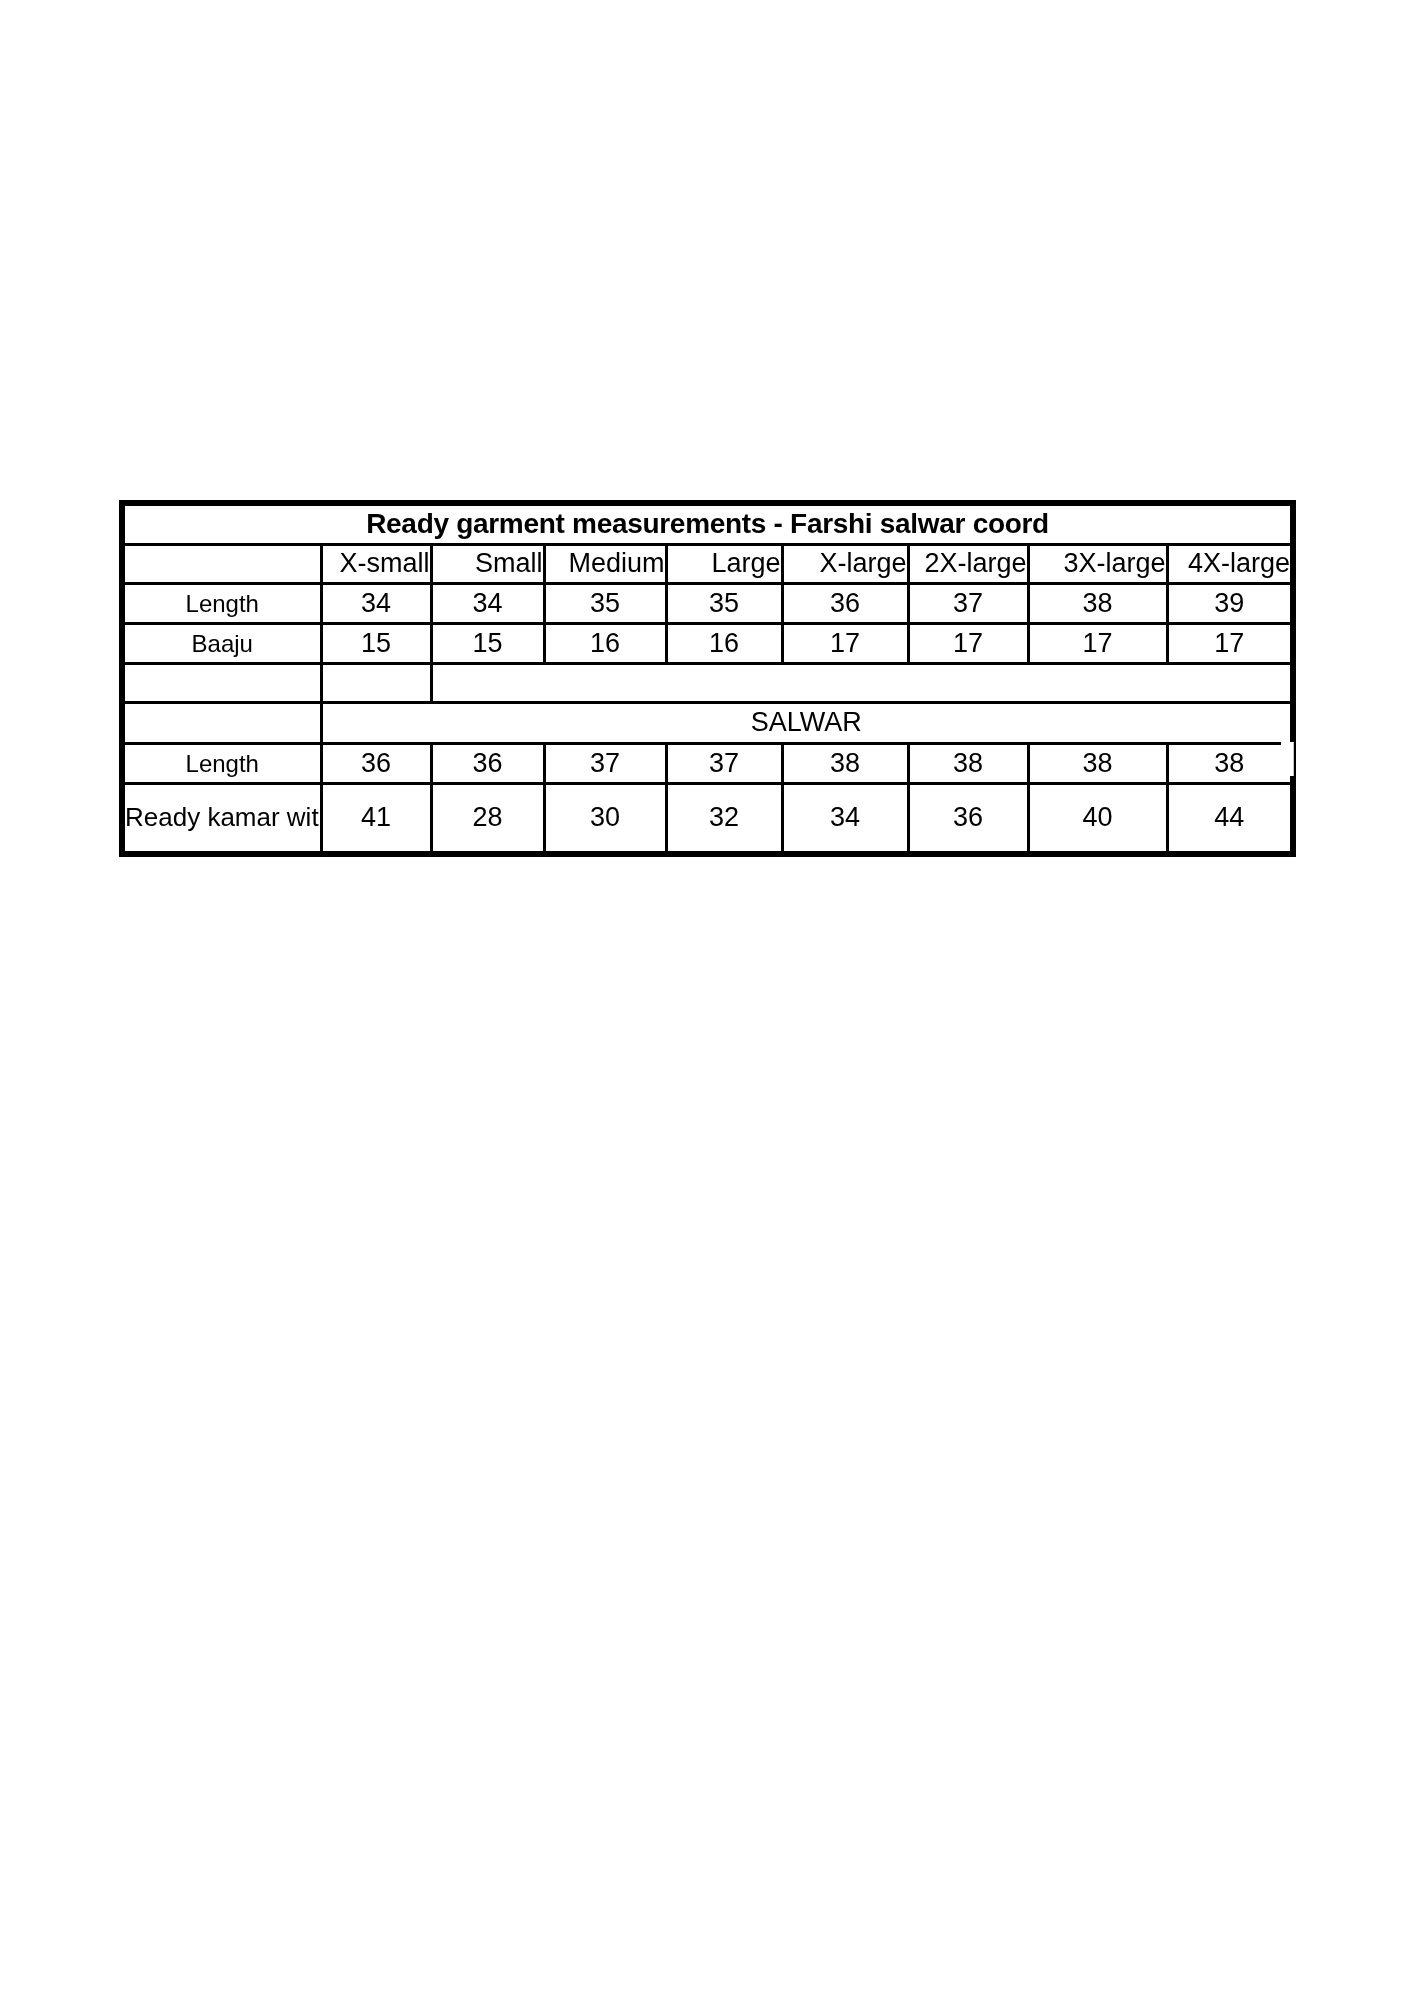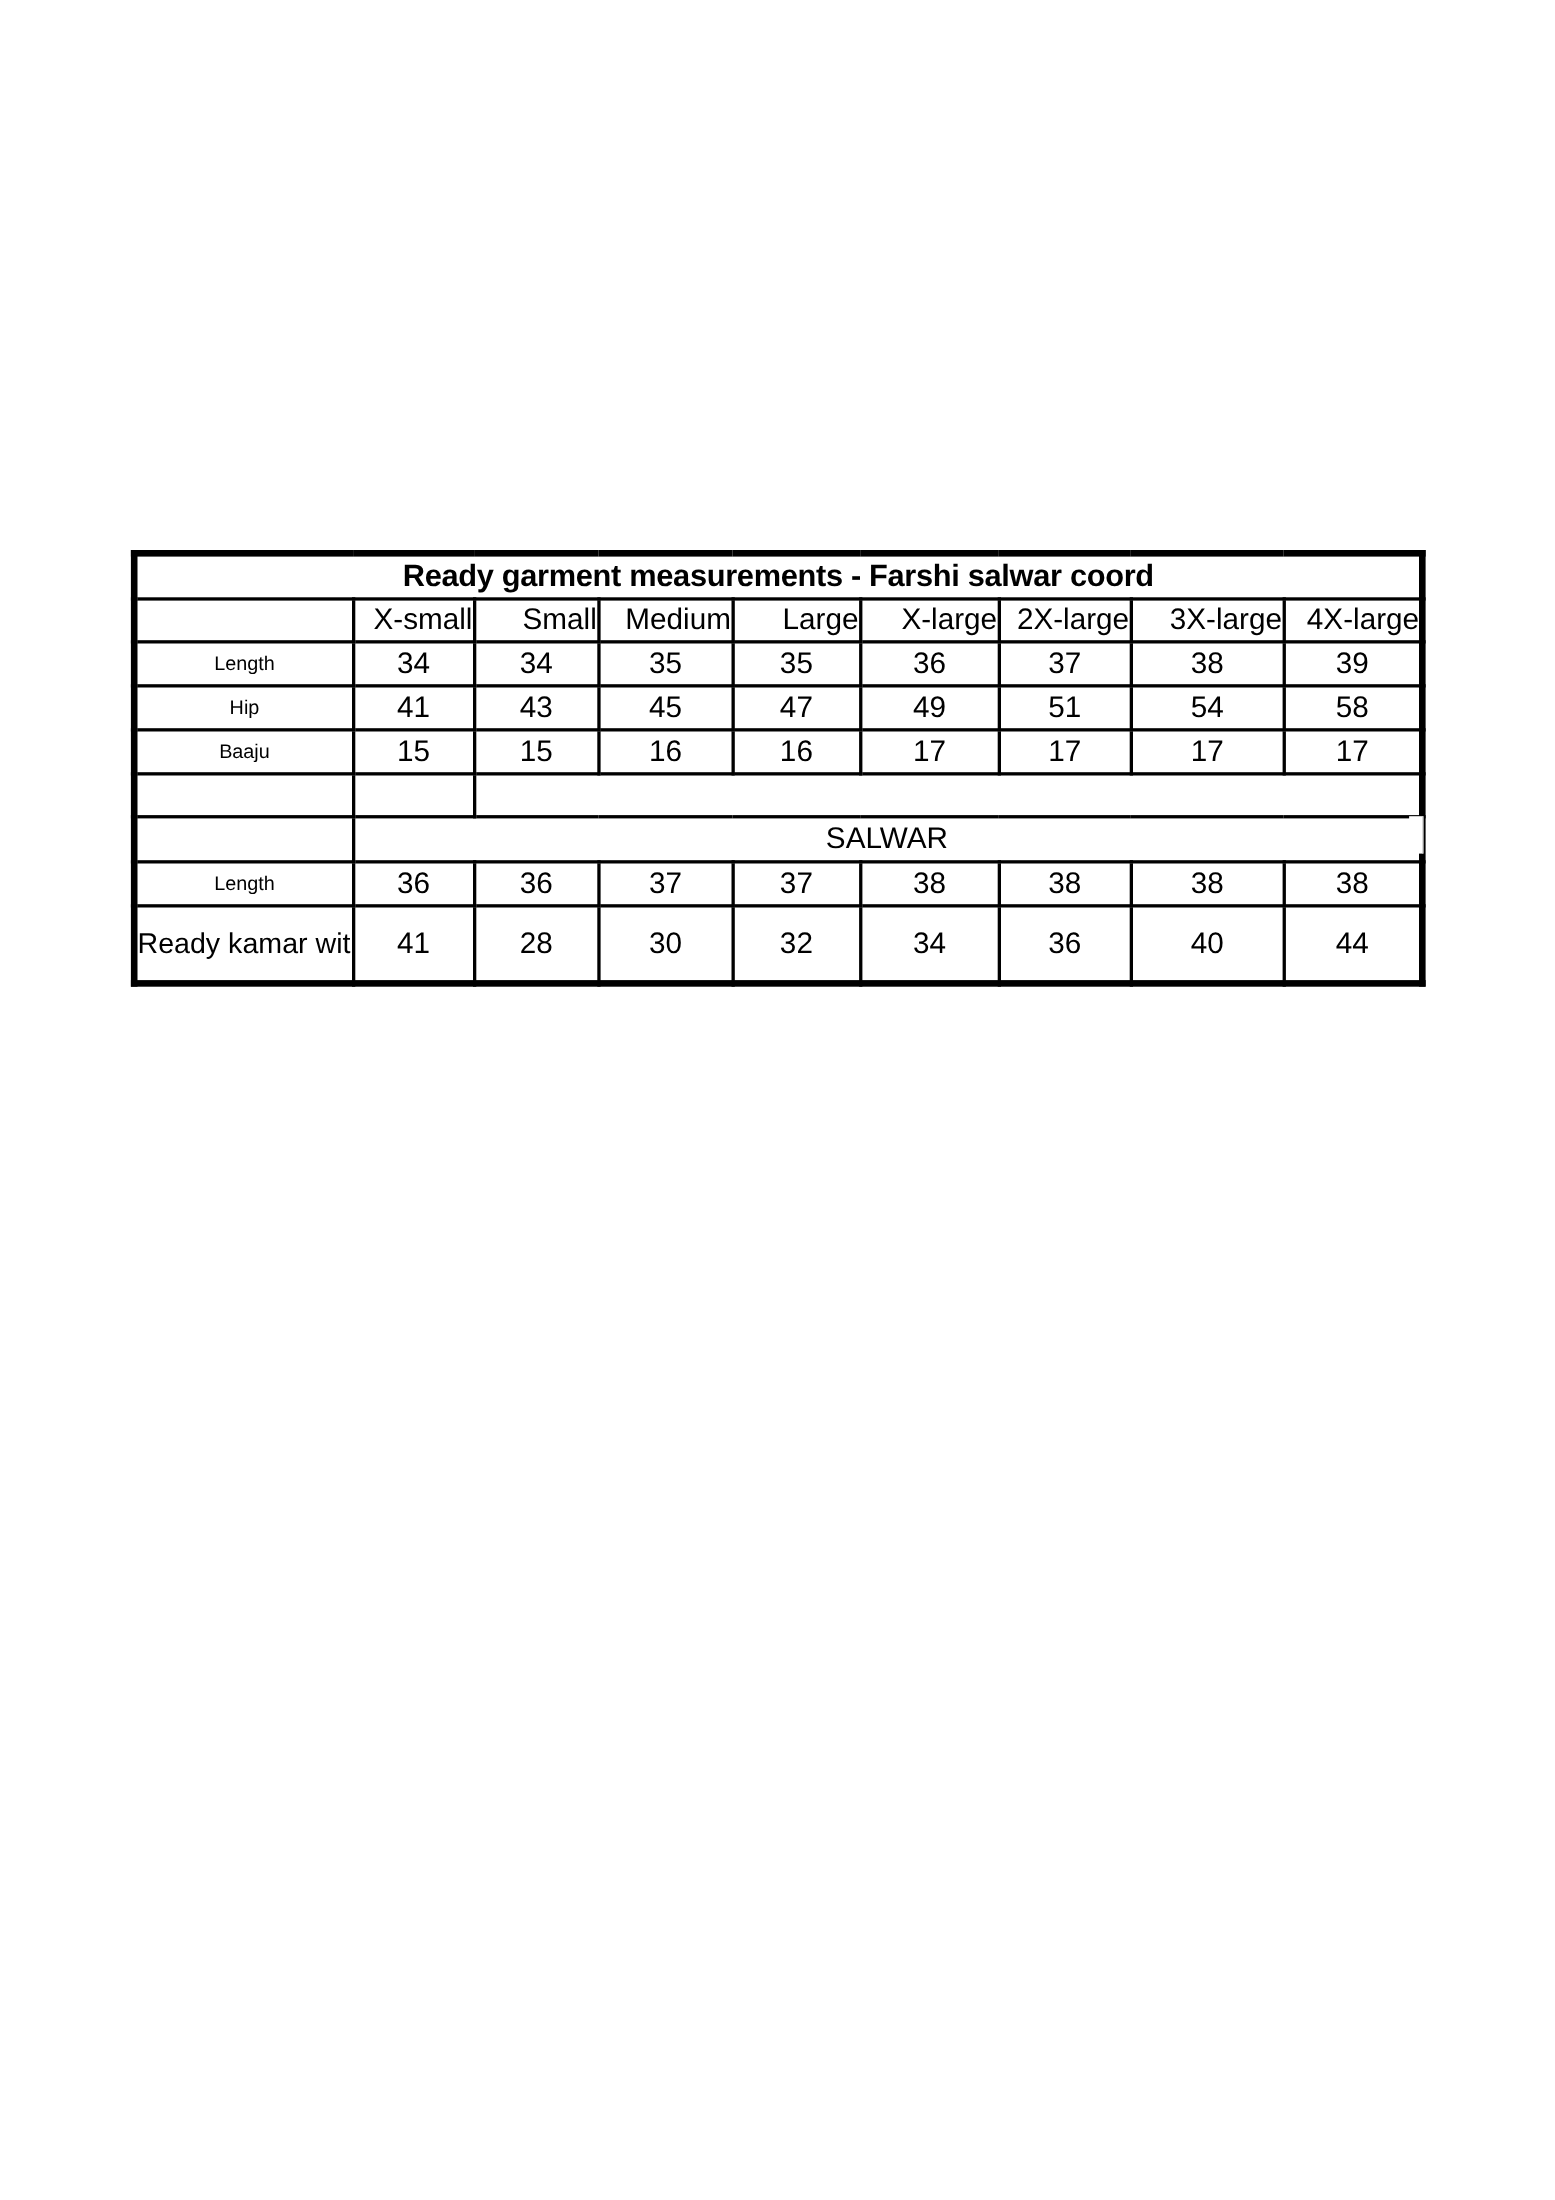--- a/index.html
+++ b/index.html
@@ -38,21 +38,21 @@
     font-weight: bold;
     font-size: 28px;
     letter-spacing: -0.3px;
   }
   tr.r-header td { height: 36px; text-align: right; }
   tr.r-data td   { height: 37px; }
   tr.r-empty td  { height: 36px; }
   tr.r-salwar td { height: 38px; }
   tr.r-slen td   { height: 37px; }
   tr.r-kamar td  { height: 66px; }
-  td.row-label { font-size: 18px; }
+  td.row-label { font-size: 24px; }
   td.wrap-label {
     white-space: normal;
     line-height: 1.22;
     font-size: 26px;
     padding: 2px 4px;
   }
   td.salwar-cell { font-weight: normal; }
   
   td.thick-left-5 { border-left-width: 5px; }
   td.thick-left-6 { border-left-width: 6px; }
@@ -109,31 +109,20 @@
       <td>35</td>
       <td>35</td>
       <td>36</td>
       <td>37</td>
       <td>38</td>
       <td>39</td>
     </tr>
 
 
 
-    <tr class="r-data">
-      <td class="row-label">Hip</td>
-      <td>41</td>
-      <td>43</td>
-      <td>45</td>
-      <td>47</td>
-      <td class="thick-left-5">49</td>
-      <td>51</td>
-      <td>54</td>
-      <td class="thick-left-6">58</td>
-    </tr>
 
     <tr class="r-data">
       <td class="row-label">Baaju</td>
       <td>15</td>
       <td>15</td>
       <td>16</td>
       <td>16</td>
       <td>17</td>
       <td>17</td>
       <td>17</td>

